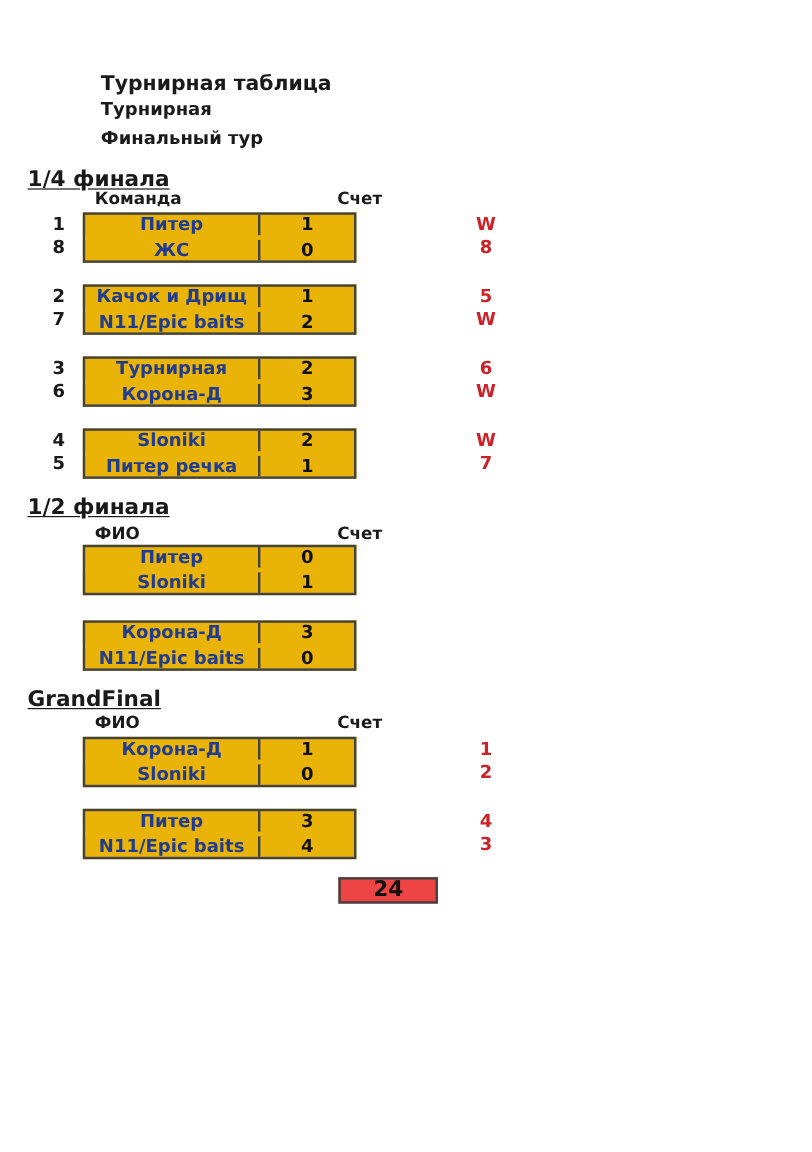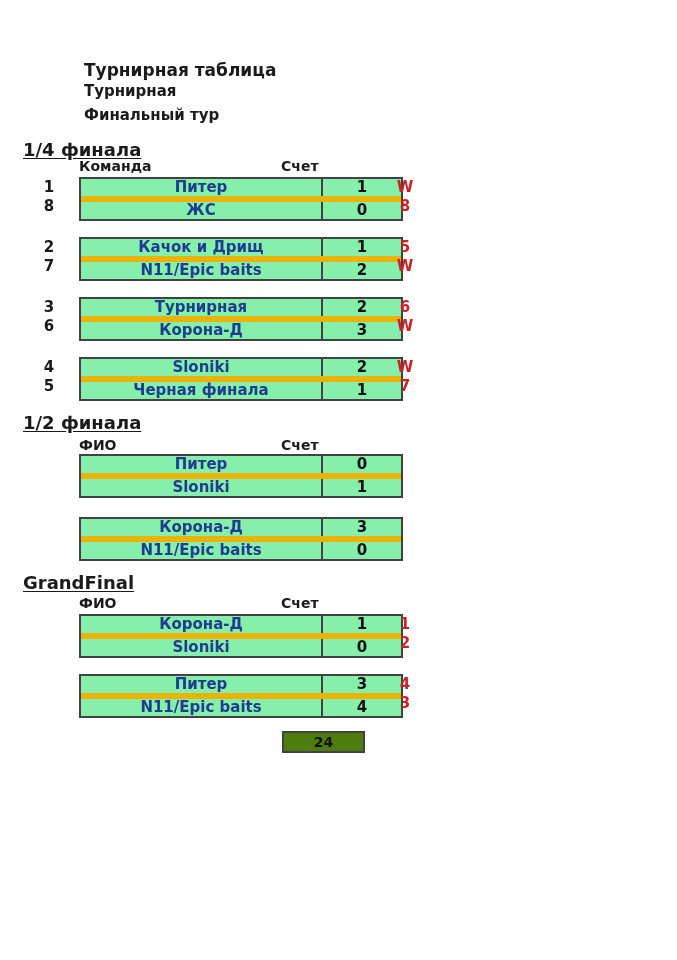--- a/index.html
+++ b/index.html
@@ -29,27 +29,27 @@
     text-underline-offset:2px;
     white-space:nowrap;
   }
   .colhead{
     font-size:14px;line-height:16px;font-weight:bold;color:#1a1a1a;
     text-align:left;
   }
   .colhead.team-h{left:79px;width:204px;}
   .colhead.score-h{left:281px;width:82px;}
   .match{
-    left:79px;width:324px;
+    left:69px;width:228px;
     box-sizing:border-box;
     border:2px solid #424242;
-    background:#86efac;
+    background:#eab308;
   }
   .mrow{height:17px;display:flex;}
-  .mrow.second{border-top:6px solid #eab308;}
+  .mrow.second{border-top:4px solid #eab308;}
   .team-cell{
     flex:1;text-align:center;
     font-size:15px;line-height:17px;font-weight:bold;
     color:#203c90;
     white-space:nowrap;overflow:hidden;
   }
   .score-cell{
     width:80px;box-sizing:border-box;
     border-left:2px solid #424242;
     text-align:center;
@@ -65,23 +65,23 @@
     height:17px;line-height:17px;margin-bottom:2px;
     font-size:15px;font-weight:bold;
   }
   .stack.seeds{left:38px;color:#1a1a1a;}
   .stack.results{left:383px;width:44px;color:#cc2127;}
   .total-box{
     left:282px;top:731px;width:83px;height:22px;
     box-sizing:border-box;
     border:2px solid #424242;
     text-align:center;
-    font-size:14px;line-height:18px;font-weight:bold;
+    font-size:18px;line-height:18px;font-weight:bold;
     color:#111111;
-    background:#4d7c0f;
+    background:#ef4444;
   }
 </style>
 </head>
 <body>
 
 <div class="sheet">
 
   <div class="abs title">Турнирная таблица</div>
   <div class="abs subtitle" style="top:82px">Турнирная</div>
   <div class="abs subtitle" style="top:106px">Финальный тур</div>
@@ -150,21 +150,21 @@
   <div class="abs stack seeds" style="top:357px">
     <div class="cellline">4</div>
     <div class="cellline">5</div>
   </div>
   <div class="abs match" style="top:357px">
     <div class="mrow">
       <div class="team-cell">Sloniki</div>
       <div class="score-cell">2</div>
     </div>
     <div class="mrow second">
-      <div class="team-cell">Черная финала</div>
+      <div class="team-cell">Питер речка</div>
       <div class="score-cell">1</div>
     </div>
   </div>
   <div class="abs stack results" style="top:357px">
     <div class="cellline">W</div>
     <div class="cellline">7</div>
   </div>
 
   <div class="abs section-heading" style="top:414px">1/2 финала</div>
   <div class="abs colhead team-h" style="top:437px">ФИО</div>

